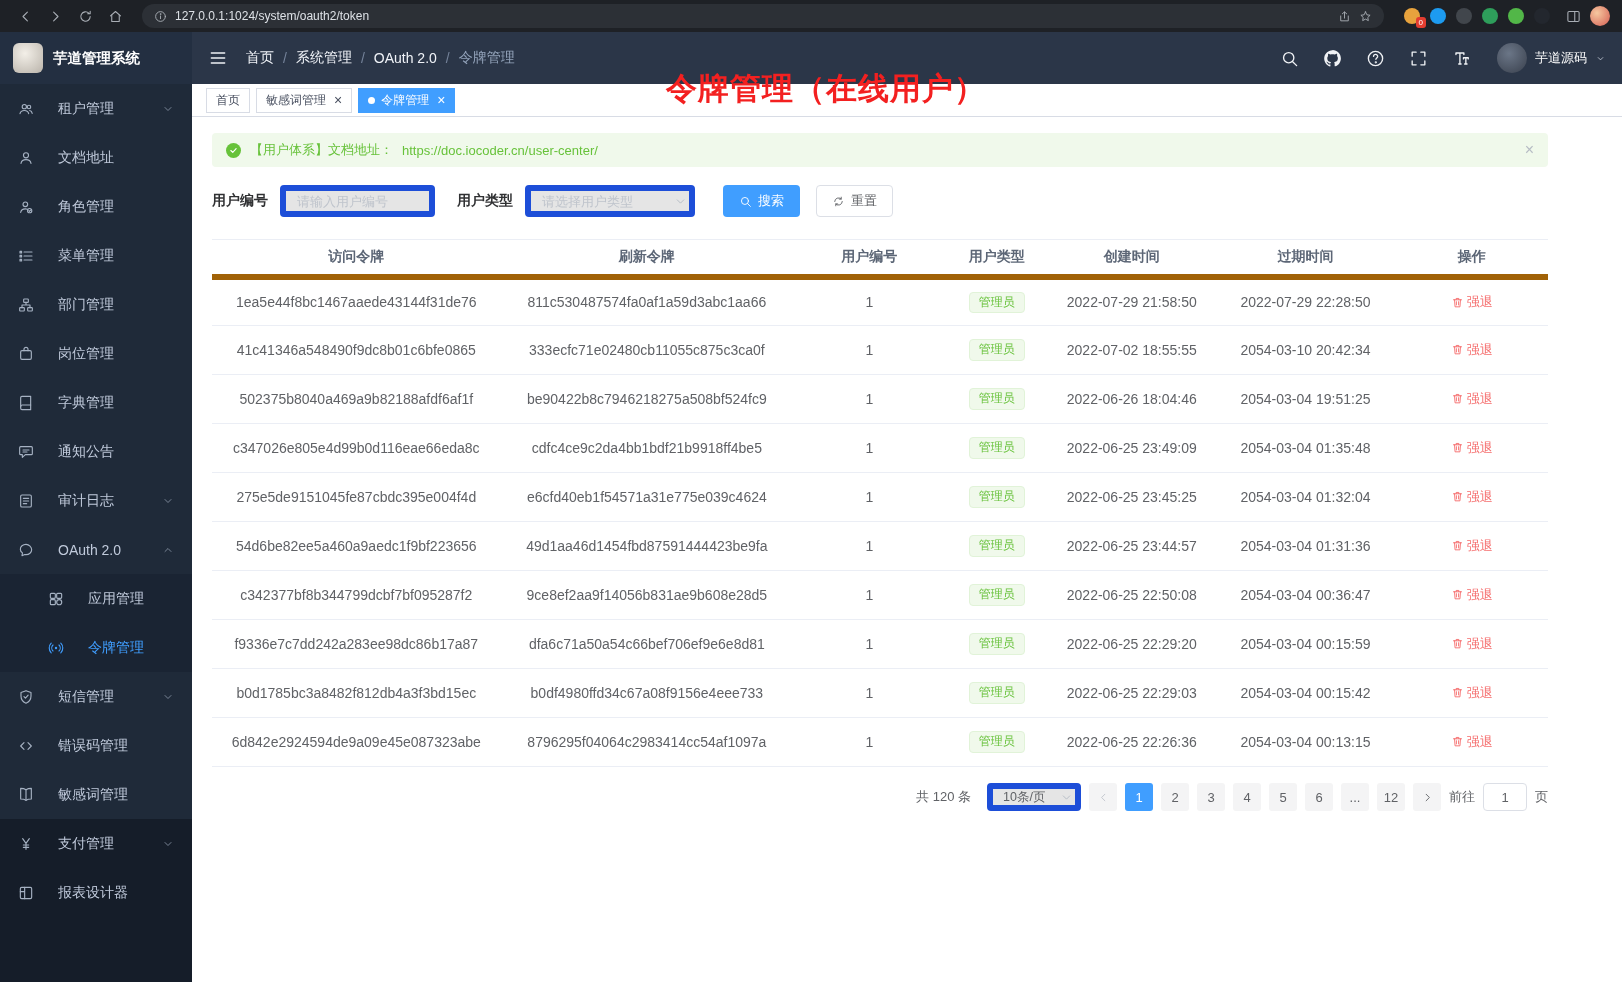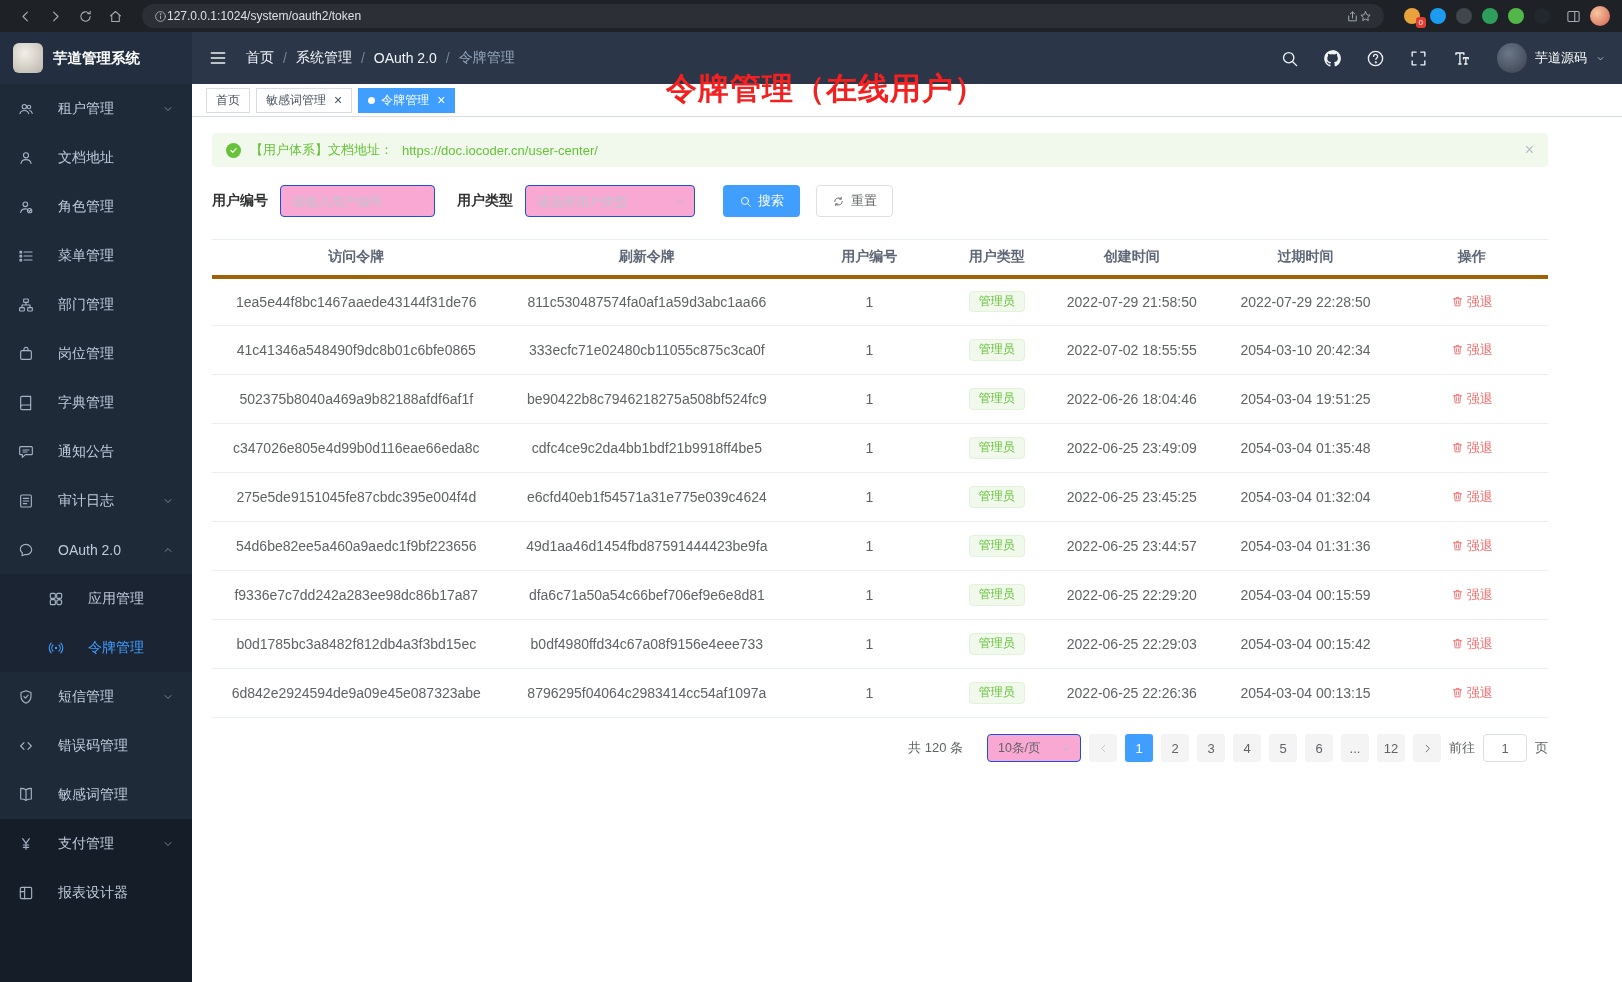--- a/index.html
+++ b/index.html
@@ -4,21 +4,21 @@
 <style>
   *{box-sizing:border-box;margin:0;padding:0;}
   html,body{width:1622px;height:982px;}
   body{font-family:"Liberation Sans","DejaVu Sans",sans-serif;background:#fff;overflow:hidden;position:relative;}
   .ic{fill:none;stroke:currentColor;stroke-width:1.7;stroke-linecap:round;stroke-linejoin:round;width:16px;height:16px;display:block;}
 
   
   .browser-bar{height:32px;background:#1e2126;display:flex;align-items:center;padding:0 12px;gap:4px;}
   .b-btn{width:26px;height:26px;display:flex;align-items:center;justify-content:center;color:#a9aeb5;cursor:pointer;flex:0 0 auto;}
   .b-btn .ic{width:15px;height:15px;}
-  .url-pill{flex:1;height:24px;margin:0 10px;background:#2c3036;border-radius:12px;display:flex;align-items:center;padding:0 12px;color:#dde1e6;font-size:12px;min-width:0;}
+  .url-pill{flex:1;height:24px;margin:0 10px;background:#2c3036;border-radius:12px;display:flex;align-items:center;gap:8px;padding:0 12px;color:#dde1e6;font-size:12px;min-width:0;}
   .url-pill .ic{width:13px;height:13px;color:#a9aeb5;}
   .pill-spacer{flex:1;}
   .ext-wrap{display:flex;align-items:center;gap:10px;padding:0 6px;}
   .ext-dot{width:16px;height:16px;border-radius:50%;position:relative;display:inline-block;cursor:pointer;}
   .badge{position:absolute;bottom:-4px;right:-6px;background:#e33d30;color:#fff;font-size:8px;line-height:1;padding:1.5px 3px;border-radius:3px;}
   .avatar-b{width:20px;height:20px;border-radius:50%;background:radial-gradient(circle at 35% 35%,#f6c8a0,#d45d52);cursor:pointer;flex:0 0 auto;}
   .sidepanel-ic{color:#a9aeb5;}
 
   
   .app{display:flex;height:950px;}
@@ -59,46 +59,46 @@
   
   .content{flex:1;background:#fff;padding:16px 74px 0 20px;overflow:hidden;}
   .alert{height:34px;background:#f0f9eb;border-radius:4px;display:flex;align-items:center;padding:0 14px;gap:9px;font-size:13px;color:#67c23a;margin-bottom:18px;}
   .alert-check{width:15px;height:15px;border-radius:50%;background:#67c23a;color:#fff;display:flex;align-items:center;justify-content:center;flex:0 0 auto;}
   .alert-check .ic{width:9px;height:9px;stroke-width:3;}
   .alert-link{color:#67c23a;text-decoration:none;cursor:pointer;}
   .alert-close{margin-left:auto;color:#b6bcc4;font-size:16px;cursor:pointer;line-height:1;}
 
   .filter{display:flex;align-items:center;gap:12px;margin-bottom:22px;font-size:14px;color:#303133;}
   .f-label{font-weight:700;}
-  .f-input{width:155px;height:32px;border:1px solid #1d4ed8;border-radius:4px;padding:0 11px;font-size:13px;color:#606266;outline:none;background:#f9a8d4;font-family:inherit;}
+  .f-input{width:155px;height:32px;border:6px solid #1d4ed8;border-radius:4px;padding:0 11px;font-size:13px;color:#606266;outline:none;background:#e5e5e5;font-family:inherit;}
   .f-input::placeholder{color:#bfc4cc;}
   .select{position:relative;width:170px;}
   .select .f-input{width:100%;padding-right:34px;}
   .sel-caret{position:absolute;right:8px;top:10px;width:13px;height:13px;color:#b4bac4;pointer-events:none;}
   .btn{height:32px;border-radius:4px;display:inline-flex;align-items:center;gap:6px;padding:0 15px;font-size:13px;cursor:pointer;border:1px solid transparent;font-family:inherit;}
   .btn .ic{width:13px;height:13px;}
   .btn-primary{background:#409eff;color:#fff;margin-left:16px;}
   .btn-plain{background:#fff;border-color:#dcdfe6;color:#606266;margin-left:4px;}
 
   table.grid{width:100%;border-collapse:collapse;table-layout:fixed;font-size:14px;color:#606266;border-top:1px solid #ebeef5;}
-  table.grid th{height:37px;font-weight:700;color:#5c6676;border-bottom:4px solid #a16207;text-align:center;font-size:14px;background:#fff;}
+  table.grid th{height:37px;font-weight:700;color:#5c6676;border-bottom:6px solid #a16207;text-align:center;font-size:14px;background:#fff;}
   table.grid td{height:49px;border-bottom:1px solid #ebeef5;text-align:center;overflow:hidden;white-space:nowrap;}
   table.grid col:nth-child(1){width:21.6%;}
   table.grid col:nth-child(2){width:21.9%;}
   table.grid col:nth-child(3){width:11.4%;}
   table.grid col:nth-child(4){width:7.7%;}
   table.grid col:nth-child(5){width:12.5%;}
   table.grid col:nth-child(6){width:13.5%;}
   table.grid col:nth-child(7){width:11.4%;}
   .tag-success{display:inline-block;background:#f0f9eb;border:1px solid #e1f3d8;color:#67c23a;font-size:12px;padding:3px 9px;border-radius:4px;line-height:1.1;}
   .link-danger{color:#f56c6c;font-size:13px;display:inline-flex;align-items:center;gap:3px;cursor:pointer;}
   .link-danger .a-ic{width:13px;height:13px;}
 
   .pagination{display:flex;align-items:center;justify-content:flex-end;gap:8px;margin-top:16px;font-size:13px;color:#606266;}
-  .pg-total{margin-right:16px;}
+  .pg-total{margin-right:8px;}
   .pg-size{position:relative;width:94px;}
   .pg-size .f-input{width:100%;height:28px;font-size:12.5px;padding:0 22px 0 10px;}
   .pg-size .sel-caret{top:8px;}
   .pg-btn{min-width:28px;height:28px;border:none;background:#f4f4f5;border-radius:3px;font-size:13px;color:#606266;cursor:pointer;display:inline-flex;align-items:center;justify-content:center;font-family:inherit;}
   .pg-btn.active{background:#409eff;color:#fff;}
   .pg-btn .ic{width:13px;height:13px;}
   .pg-btn.disabled{color:#c0c4cc;cursor:default;}
   .pg-pages{display:flex;gap:8px;}
   .goto-input{width:44px;height:28px;border:1px solid #dcdfe6;border-radius:4px;text-align:center;font-size:13px;color:#606266;outline:none;font-family:inherit;}
 
@@ -515,20 +515,34 @@
               <td>2022-06-25 23:44:57</td>
               <td>2054-03-04 01:31:36</td>
               <td><a class="link-danger">
                   <svg class="ic a-ic" viewBox="0 0 24 24">
                     <path d="M4.5 7h15M9.5 7V4.5h5V7M6.5 7l1 13h9l1-13M10 10.5v6M14 10.5v6"></path>
                   </svg>
                   <span>强退</span>
                 </a></td>
             </tr>
             <tr class="t-row">
+              <td>c342377bf8b344799dcbf7bf095287f2</td>
+              <td>9ce8ef2aa9f14056b831ae9b608e28d5</td>
+              <td>1</td>
+              <td><span class="tag-success">管理员</span></td>
+              <td>2022-06-25 22:50:08</td>
+              <td>2054-03-04 00:36:47</td>
+              <td><a class="link-danger">
+                  <svg class="ic a-ic" viewBox="0 0 24 24">
+                    <path d="M4.5 7h15M9.5 7V4.5h5V7M6.5 7l1 13h9l1-13M10 10.5v6M14 10.5v6"></path>
+                  </svg>
+                  <span>强退</span>
+                </a></td>
+            </tr>
+            <tr class="t-row">
               <td>f9336e7c7dd242a283ee98dc86b17a87</td>
               <td>dfa6c71a50a54c66bef706ef9e6e8d81</td>
               <td>1</td>
               <td><span class="tag-success">管理员</span></td>
               <td>2022-06-25 22:29:20</td>
               <td>2054-03-04 00:15:59</td>
               <td><a class="link-danger">
                   <svg class="ic a-ic" viewBox="0 0 24 24">
                     <path d="M4.5 7h15M9.5 7V4.5h5V7M6.5 7l1 13h9l1-13M10 10.5v6M14 10.5v6"></path>
                   </svg>

